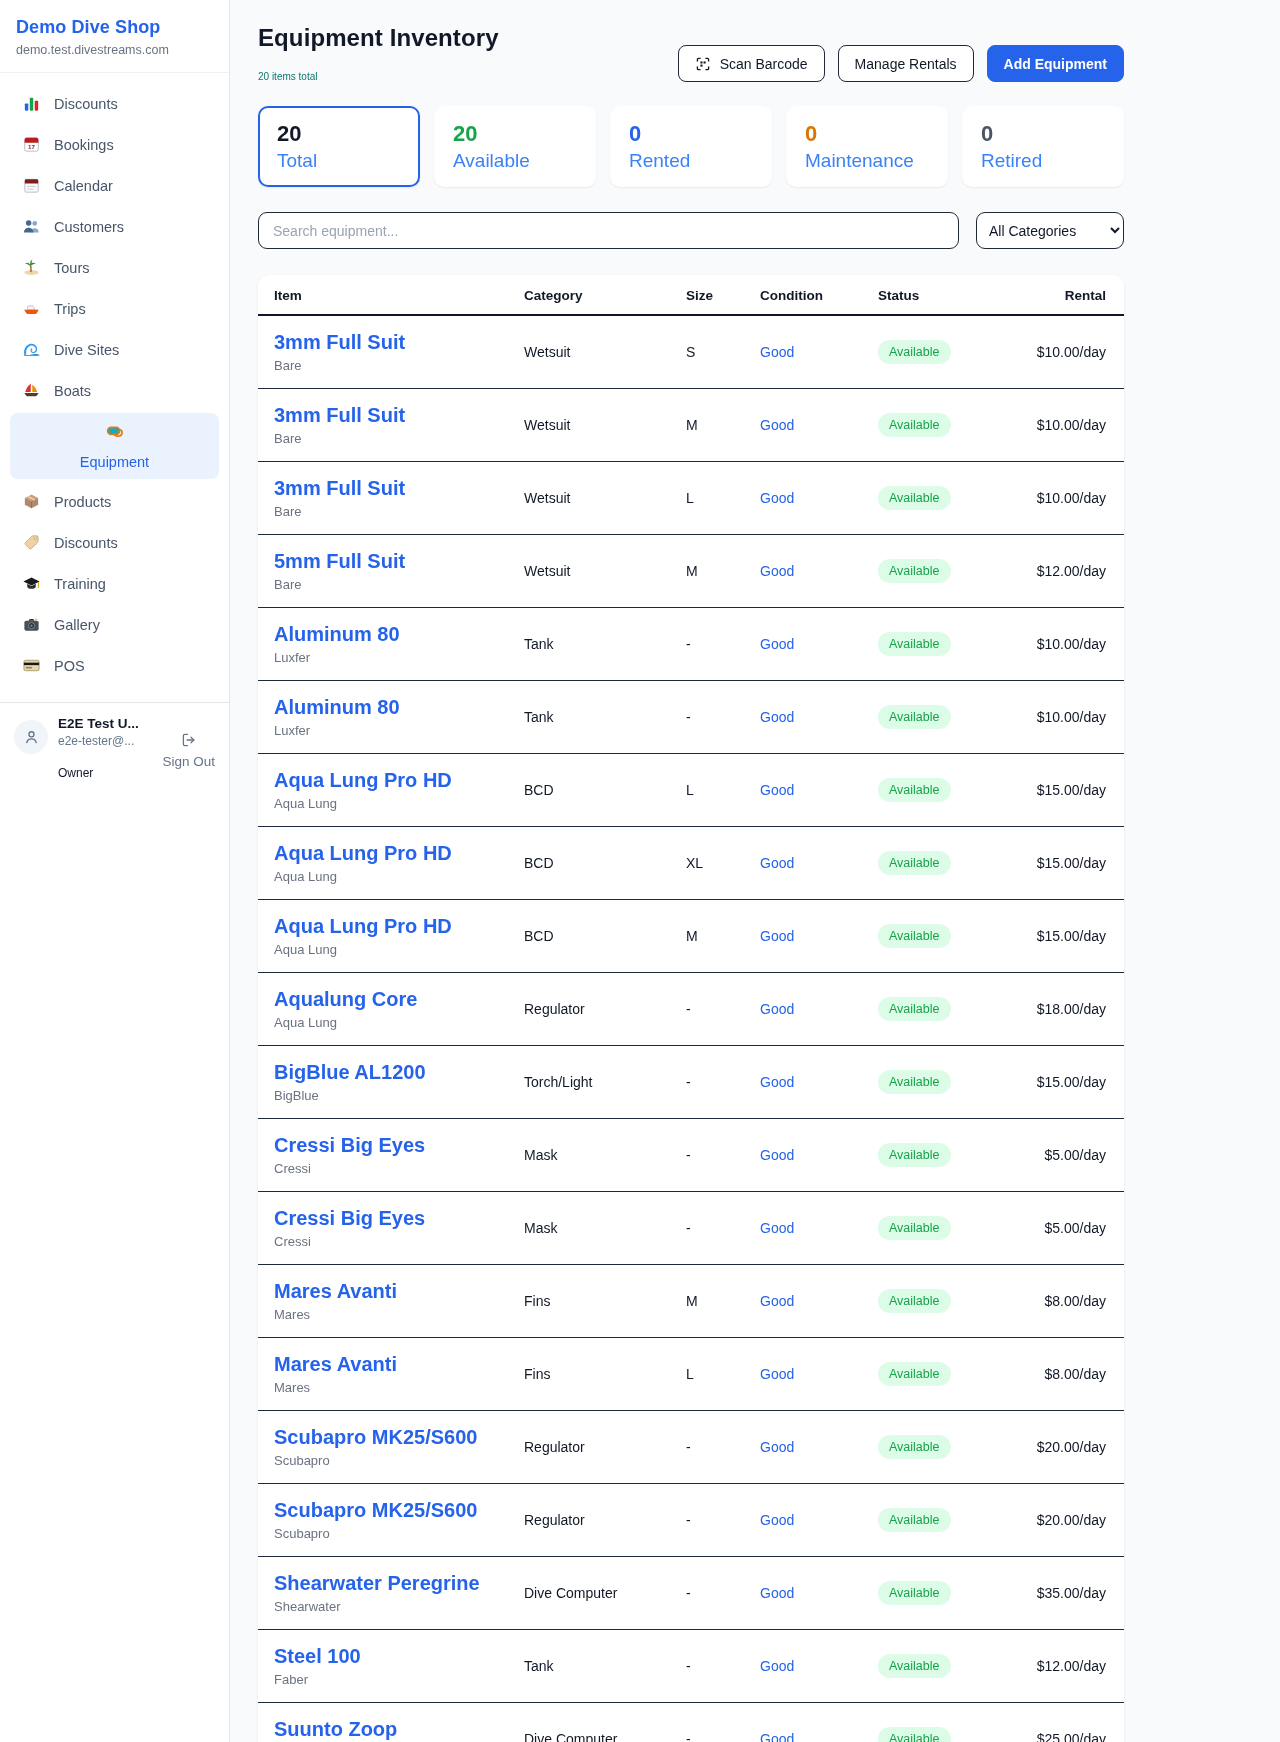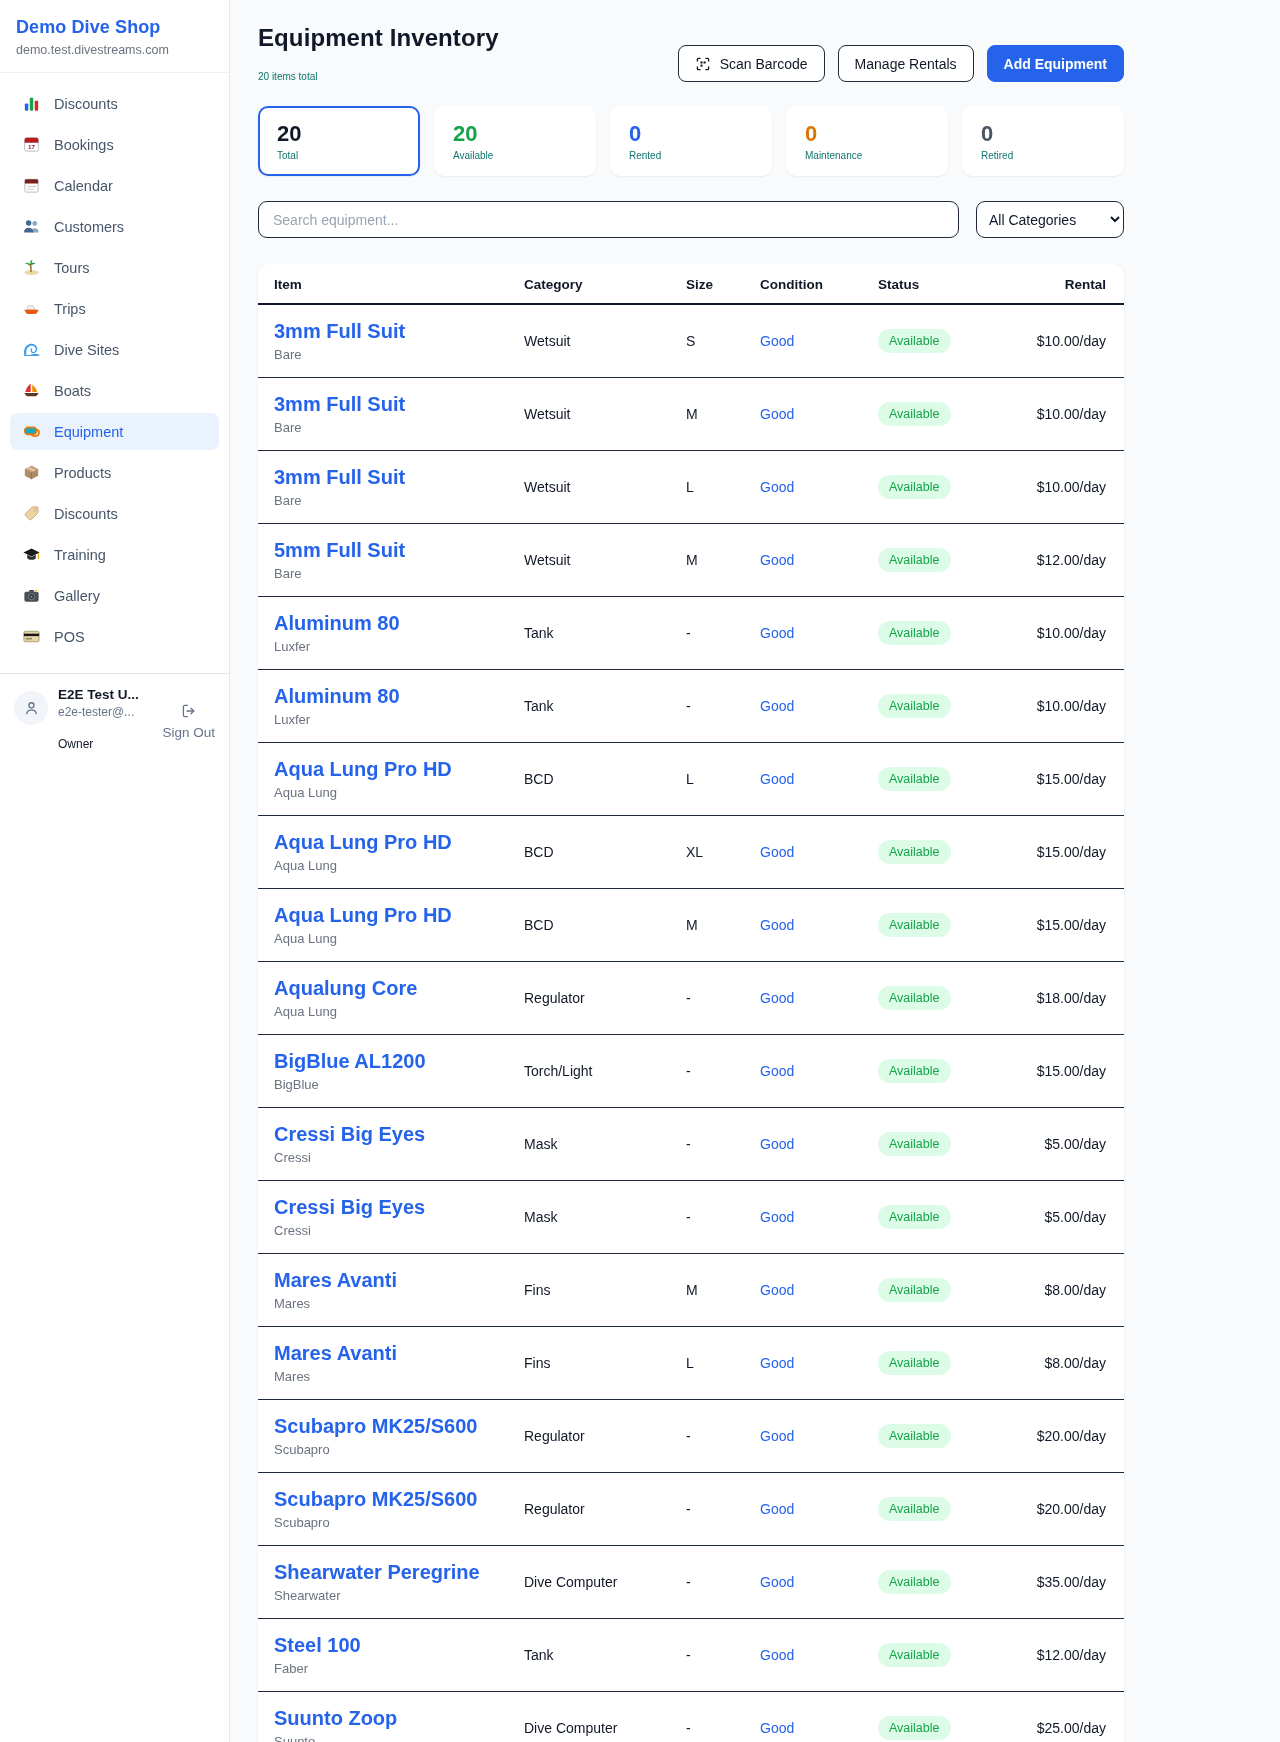--- a/index.html
+++ b/index.html
@@ -19,21 +19,21 @@
   }
   .sb-head { padding:17px 16px 15px; border-bottom:1px solid #edf0f4; }
   .shop-name { color:#2563eb; font-size:18px; font-weight:700; letter-spacing:.1px; }
   .shop-domain { color:#6b7280; font-size:12.5px; margin-top:5px; }
   .sb-nav { padding:12px 10px 4px; }
   .nav-item {
     display:flex; align-items:center; gap:13px;
     padding:9px 12px; margin-bottom:4px; border-radius:8px;
     color:#475569; font-size:14.5px; cursor:pointer;
   }
-  .nav-item.active { background:#eaf2fe; color:#2563eb; }
+  .nav-item.active { background:#eaf2fe; color:#2563eb;flex-direction:column; }
   .ic { width:19px; height:19px; flex:0 0 19px; display:inline-block; }
   .ic svg { width:100%; height:100%; display:block; }
   .sb-user {
     border-top:1px solid #e5e7eb; margin-top:10px;
     padding:13px 14px; display:flex; align-items:flex-start; gap:10px;
   }
   .avatar {
     width:34px; height:34px; border-radius:50%; background:#f1f5f9;
     display:flex; align-items:center; justify-content:center; flex:0 0 34px; margin-top:4px;
   }
@@ -66,21 +66,21 @@
 
   
   .stats { display:flex; gap:14px; margin-bottom:25px; }
   .stat {
     flex:1; background:#fff; border-radius:10px; padding:13px 17px;
     border:2px solid transparent; box-shadow:0 1px 2px rgba(15,23,42,.07);
     cursor:pointer;
   }
   .stat.selected { border-color:#2563eb; }
   .stat-value { font-size:22px; font-weight:700; }
-  .stat-label { font-size:10px; color:#0f766e; margin-top:3px; }
+  .stat-label { font-size:19px; color:#3b82f6; margin-top:3px; }
 
   
   .filter-row { display:flex; gap:17px; margin-bottom:26px; }
   .search {
     flex:1; height:37px; border:1px solid #1f2937; border-radius:9px;
     background:#fff; padding:0 14px; font-size:14px; color:#0f172a; font-family:inherit; outline:none;
   }
   .search::placeholder { color:#9aa3b2; }
   .cat-select {
     width:148px; height:37px; border:1px solid #1f2937; border-radius:9px;

